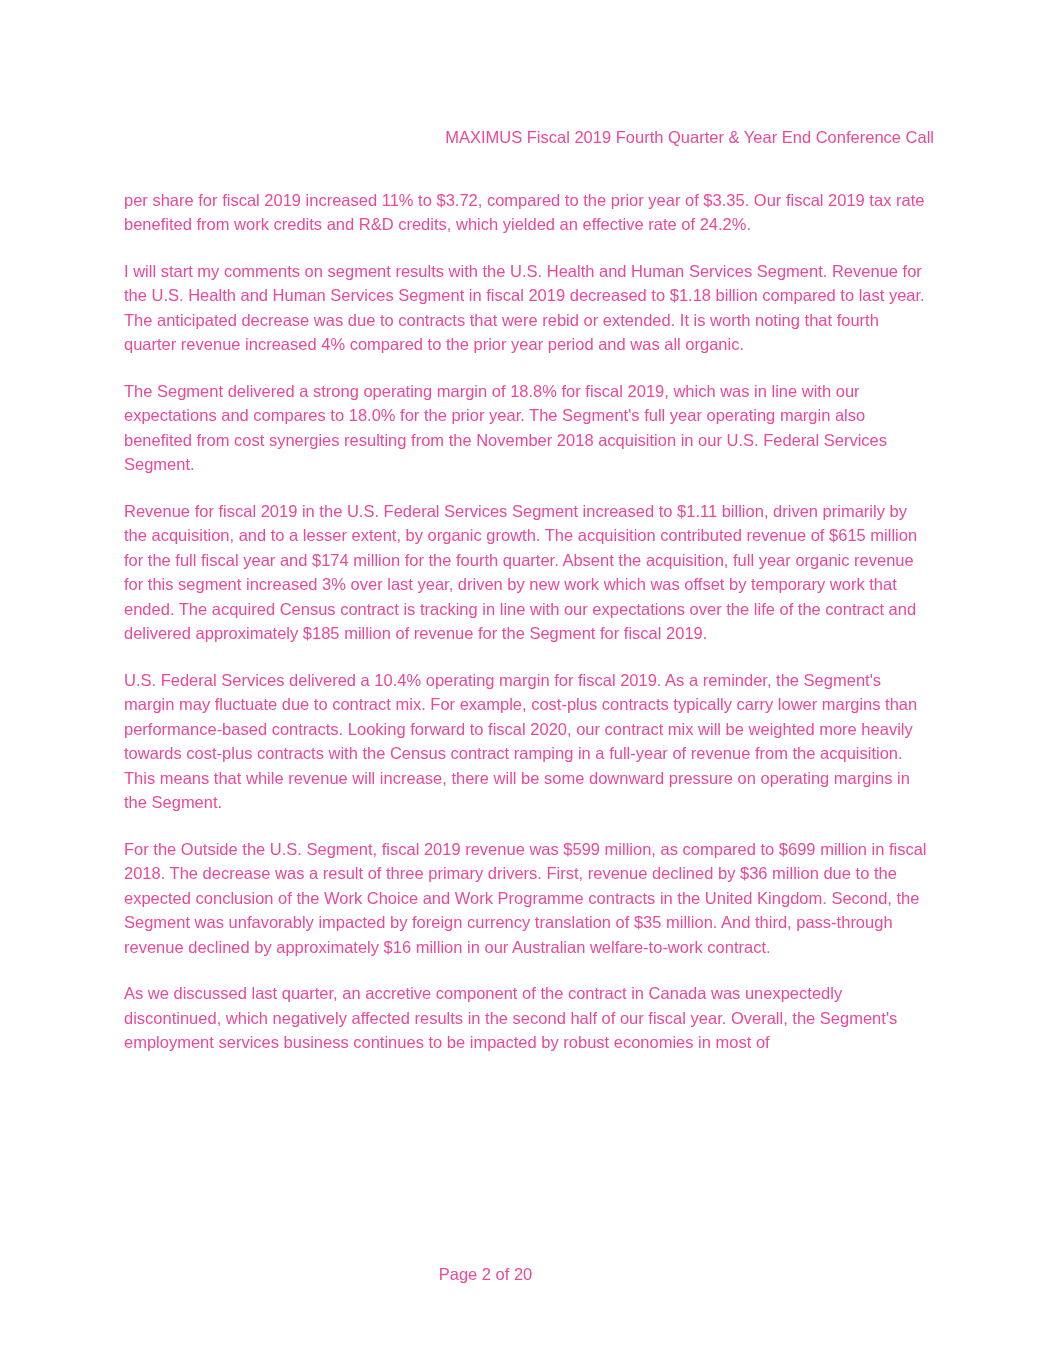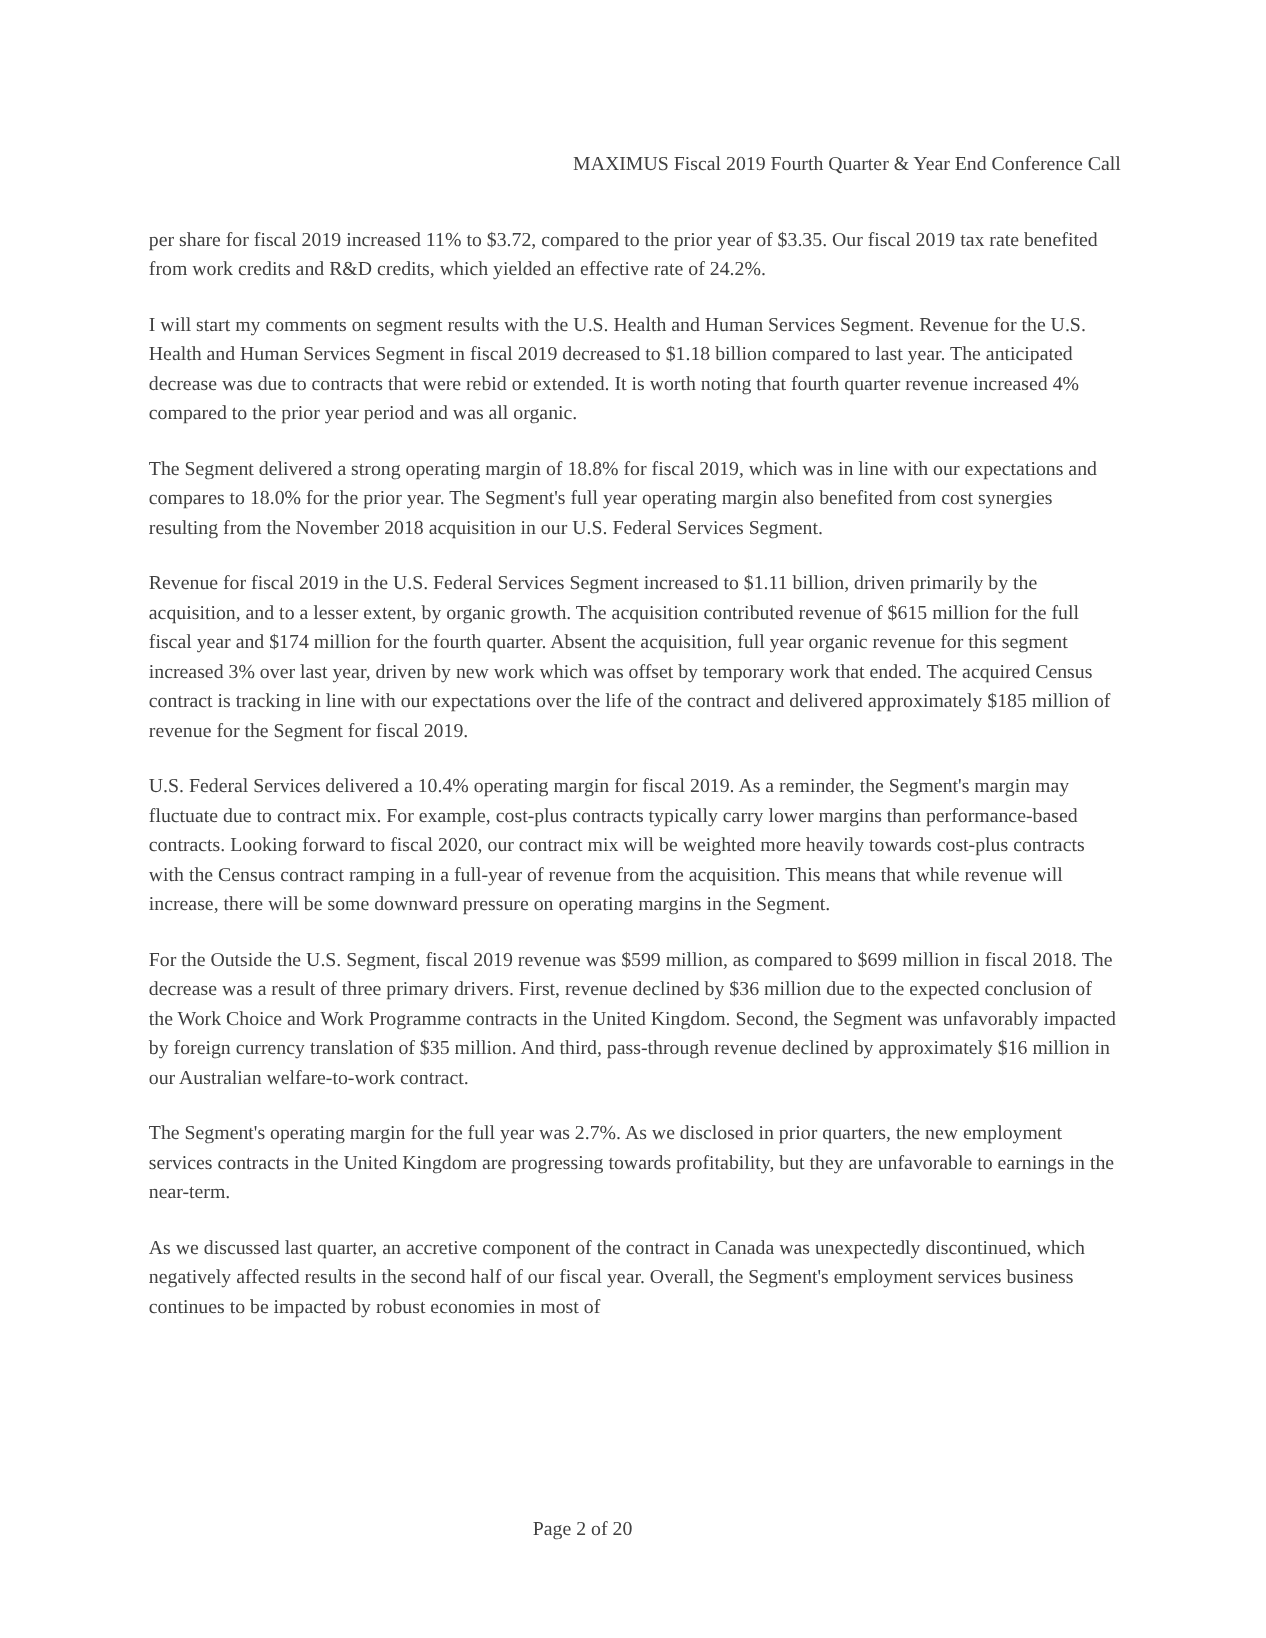--- a/index.html
+++ b/index.html
@@ -2,22 +2,22 @@
 <html><head>
 <meta charset="utf-8">
 <style>
   * { margin: 0; padding: 0; box-sizing: border-box; }
   html, body { background: #ffffff; }
   .page {
     position: relative;
     width: 1055px;
     height: 1365px;
     background: #ffffff;
-    font-family: Liberation Serif, serif;
-    color: #404040;
+    font-family: Liberation Sans, sans-serif;
+    color: #ec4899;
     overflow: hidden;
   }
   .content {
     position: absolute;
     left: 124px;
     top: 125px;
     width: 810px;
   }
   .doc-header {
     text-align: right;
@@ -52,20 +52,19 @@
       <div>MAXIMUS Fiscal 2019 Fourth Quarter &amp; Year End Conference Call</div>
     </div>
 
     <div class="doc-body">
       <p>per share for fiscal 2019 increased 11% to $3.72, compared to the prior year of $3.35. Our fiscal 2019 tax rate benefited from work credits and R&amp;D credits, which yielded an effective rate of 24.2%.</p>
       <p>I will start my comments on segment results with the U.S. Health and Human Services Segment. Revenue for the U.S. Health and Human Services Segment in fiscal 2019 decreased to $1.18 billion compared to last year. The anticipated decrease was due to contracts that were rebid or extended. It is worth noting that fourth quarter revenue increased 4% compared to the prior year period and was all organic.</p>
       <p>The Segment delivered a strong operating margin of 18.8% for fiscal 2019, which was in line with our expectations and compares to 18.0% for the prior year. The Segment's full year operating margin also benefited from cost synergies resulting from the November 2018 acquisition in our U.S. Federal Services Segment.</p>
       <p>Revenue for fiscal 2019 in the U.S. Federal Services Segment increased to $1.11 billion, driven primarily by the acquisition, and to a lesser extent, by organic growth. The acquisition contributed revenue of $615 million for the full fiscal year and $174 million for the fourth quarter. Absent the acquisition, full year organic revenue for this segment increased 3% over last year, driven by new work which was offset by temporary work that ended. The acquired Census contract is tracking in line with our expectations over the life of the contract and delivered approximately $185 million of revenue for the Segment for fiscal 2019.</p>
       <p>U.S. Federal Services delivered a 10.4% operating margin for fiscal 2019. As a reminder, the Segment's margin may fluctuate due to contract mix. For example, cost-plus contracts typically carry lower margins than performance-based contracts. Looking forward to fiscal 2020, our contract mix will be weighted more heavily towards cost-plus contracts with the Census contract ramping in a full-year of revenue from the acquisition. This means that while revenue will increase, there will be some downward pressure on operating margins in the Segment.</p>
       <p>For the Outside the U.S. Segment, fiscal 2019 revenue was $599 million, as compared to $699 million in fiscal 2018. The decrease was a result of three primary drivers. First, revenue declined by $36 million due to the expected conclusion of the Work Choice and Work Programme contracts in the United Kingdom. Second, the Segment was unfavorably impacted by foreign currency translation of $35 million. And third, pass-through revenue declined by approximately $16 million in our Australian welfare-to-work contract.</p>
-      <p>The Segment's operating margin for the full year was 2.7%. As we disclosed in prior quarters, the new employment services contracts in the United Kingdom are progressing towards profitability, but they are unfavorable to earnings in the near-term.</p>
       <p>As we discussed last quarter, an accretive component of the contract in Canada was unexpectedly discontinued, which negatively affected results in the second half of our fiscal year. Overall, the Segment's employment services business continues to be impacted by robust economies in most of</p>
     </div>
 
   </div>
 
   <div class="doc-footer">Page 2 of 20</div>
 </div>
 
 </body></html>

